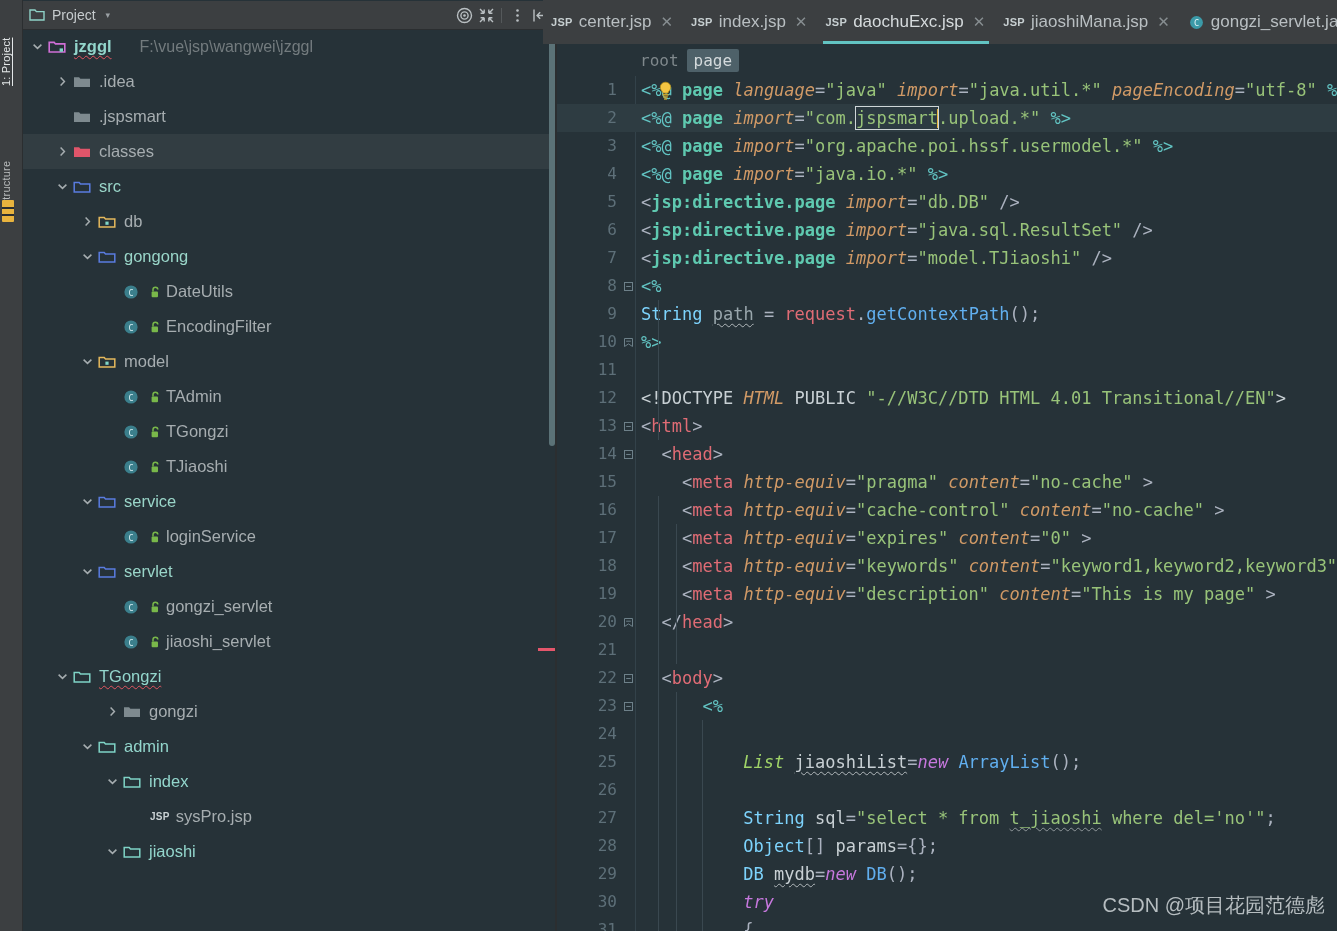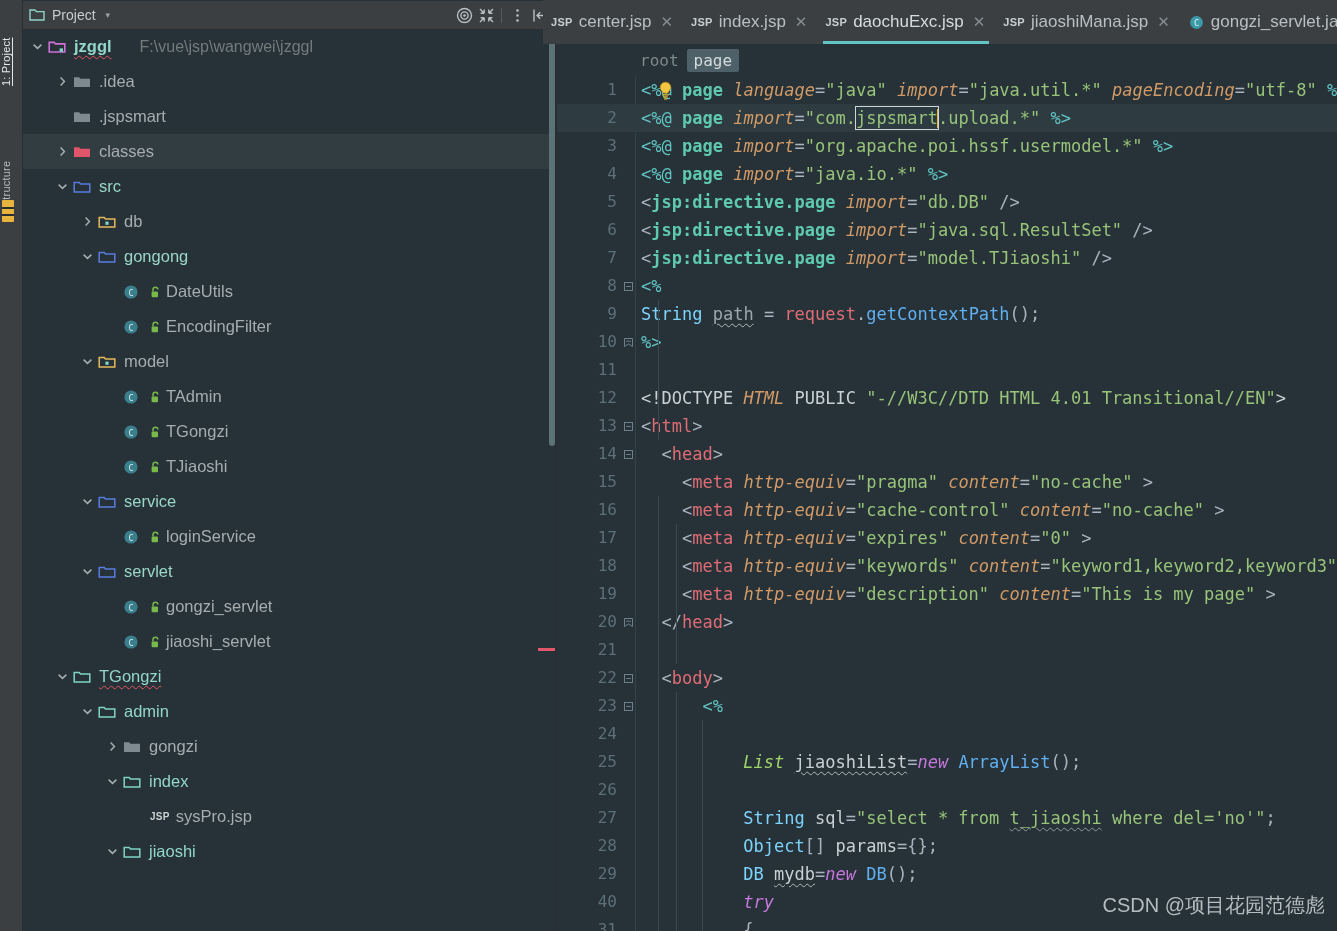--- a/index.html
+++ b/index.html
@@ -525,46 +525,46 @@
             </svg>
           </span>
           <span class="ico">
             <svg width="20" height="20" viewBox="0 0 20 20">
               <path d="M2.2 5.4h5l1.3 1.5h9.3v8.1H2.2z" fill="none" stroke="#7fd4c6" stroke-width="1.5"></path>
             </svg>
           </span>
           <span class="lbl err">TGongzi</span>
         </div>
         <div class="row">
+          <span style="display:inline-block;width:83px;flex:0 0 auto"></span>
+          <span class="arrow">
+            <svg width="11" height="11" viewBox="0 0 11 11">
+              <path d="M3.6 1.6L7.4 5.5 3.6 9.4" fill="none" stroke="#a6adb0" stroke-width="1.5"></path>
+            </svg>
+          </span>
+          <span class="ico">
+            <svg width="20" height="20" viewBox="0 0 20 20">
+              <path d="M2 5.2h5.1l1.3 1.5H18v8.3H2z" fill="#7e8a8f"></path>
+            </svg>
+          </span>
+          <span class="lbl">gongzi</span>
+        </div>
+        <div class="row">
           <span style="display:inline-block;width:58px;flex:0 0 auto"></span>
           <span class="arrow">
             <svg width="11" height="11" viewBox="0 0 11 11">
               <path d="M1.6 3.6L5.5 7.4 9.4 3.6" fill="none" stroke="#a6adb0" stroke-width="1.5"></path>
             </svg>
           </span>
           <span class="ico">
             <svg width="20" height="20" viewBox="0 0 20 20">
               <path d="M2.2 5.4h5l1.3 1.5h9.3v8.1H2.2z" fill="none" stroke="#7fd4c6" stroke-width="1.5"></path>
             </svg>
           </span>
           <span class="lbl teal">admin</span>
-        </div>
-        <div class="row">
-          <span style="display:inline-block;width:83px;flex:0 0 auto"></span>
-          <span class="arrow">
-            <svg width="11" height="11" viewBox="0 0 11 11">
-              <path d="M3.6 1.6L7.4 5.5 3.6 9.4" fill="none" stroke="#a6adb0" stroke-width="1.5"></path>
-            </svg>
-          </span>
-          <span class="ico">
-            <svg width="20" height="20" viewBox="0 0 20 20">
-              <path d="M2 5.2h5.1l1.3 1.5H18v8.3H2z" fill="#7e8a8f"></path>
-            </svg>
-          </span>
-          <span class="lbl">gongzi</span>
         </div>
         <div class="row">
           <span style="display:inline-block;width:83px;flex:0 0 auto"></span>
           <span class="arrow">
             <svg width="11" height="11" viewBox="0 0 11 11">
               <path d="M1.6 3.6L5.5 7.4 9.4 3.6" fill="none" stroke="#a6adb0" stroke-width="1.5"></path>
             </svg>
           </span>
           <span class="ico">
             <svg width="20" height="20" viewBox="0 0 20 20">
@@ -686,21 +686,21 @@
           <div class="cline"><span class="lnum">23</span><span class="foldm" style="left:64px"><svg width="11" height="11" viewBox="0 0 11 11">
                 <rect x="1.5" y="1.5" width="8" height="8" fill="none" stroke="#6d8089" stroke-width="1"></rect>
                 <path d="M3.2 5.5h4.6" stroke="#6d8089" stroke-width="1"></path>
               </svg></span><span class="ctext">      <span class="dir">&lt;%</span></span></div>
           <div class="cline"><span class="lnum">24</span><span class="ctext"></span></div>
           <div class="cline"><span class="lnum">25</span><span class="ctext">          <span class="typei">List</span> <span class="white squig">jiaoshiList</span><span class="punct">=</span><span class="k" style="font-style:italic">new</span> <span class="mth">ArrayList</span><span class="punct">();</span></span></div>
           <div class="cline"><span class="lnum">26</span><span class="ctext"></span></div>
           <div class="cline"><span class="lnum">27</span><span class="ctext">          <span class="type">String</span> <span class="white">sql</span><span class="punct">=</span><span class="str">"select * from </span><span class="str squig-r">t_jiaoshi</span><span class="str"> where del='no'"</span><span class="punct">;</span></span></div>
           <div class="cline"><span class="lnum">28</span><span class="ctext">          <span class="type">Object</span><span class="punct">[]</span> <span class="white">params</span><span class="punct">={};</span></span></div>
           <div class="cline"><span class="lnum">29</span><span class="ctext">          <span class="type">DB</span> <span class="white squig">mydb</span><span class="punct">=</span><span class="k" style="font-style:italic">new</span> <span class="mth">DB</span><span class="punct">();</span></span></div>
-          <div class="cline"><span class="lnum">40</span><span class="ctext">          <span class="k" style="font-style:italic">try</span></span></div>
+          <div class="cline"><span class="lnum">30</span><span class="ctext">          <span class="k" style="font-style:italic">try</span></span></div>
           <div class="cline"><span class="lnum">31</span><span class="ctext">          <span class="punct">{</span></span></div>
         </div>
       <div class="bulb">
         <svg width="17" height="19" viewBox="0 0 17 19">
           <path d="M8.5 1.2c-3 0-5.2 2.2-5.2 5 0 2 1.2 3.2 2 4.3.4.6.6 1 .6 1.6h5.2c0-.6.2-1 .6-1.6.8-1.1 2-2.3 2-4.3 0-2.8-2.2-5-5.2-5z" fill="#f5c542" stroke="#b58c15" stroke-width="0.8"></path>
           <rect x="5.6" y="13" width="5.8" height="1.6" fill="#c9a32d"></rect>
           <rect x="6.2" y="15.2" width="4.6" height="1.5" fill="#c9a32d"></rect>
           <rect x="7" y="17.3" width="3" height="1.4" fill="#c9a32d"></rect>
         </svg>
       </div>

